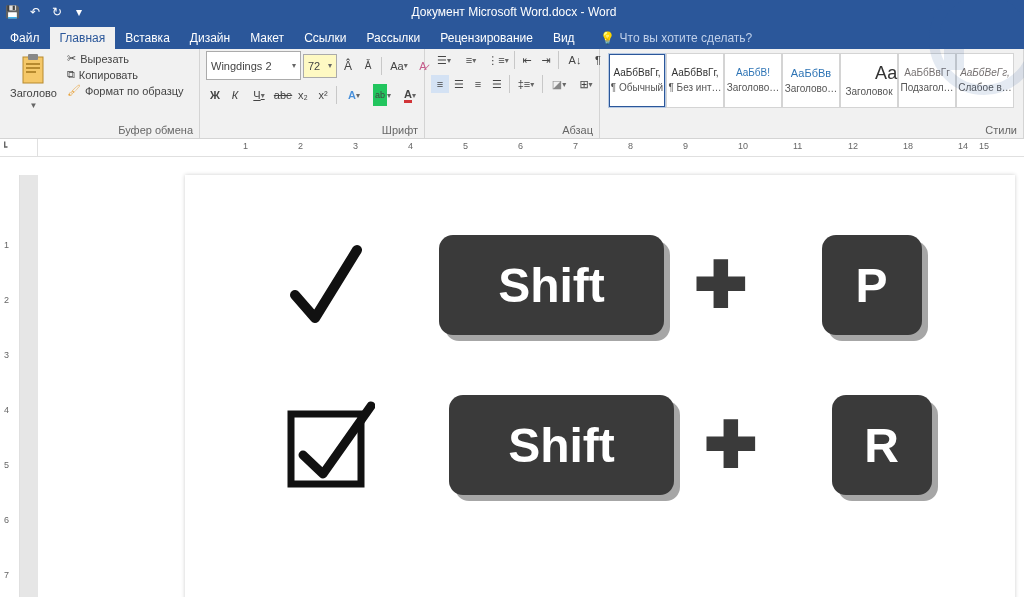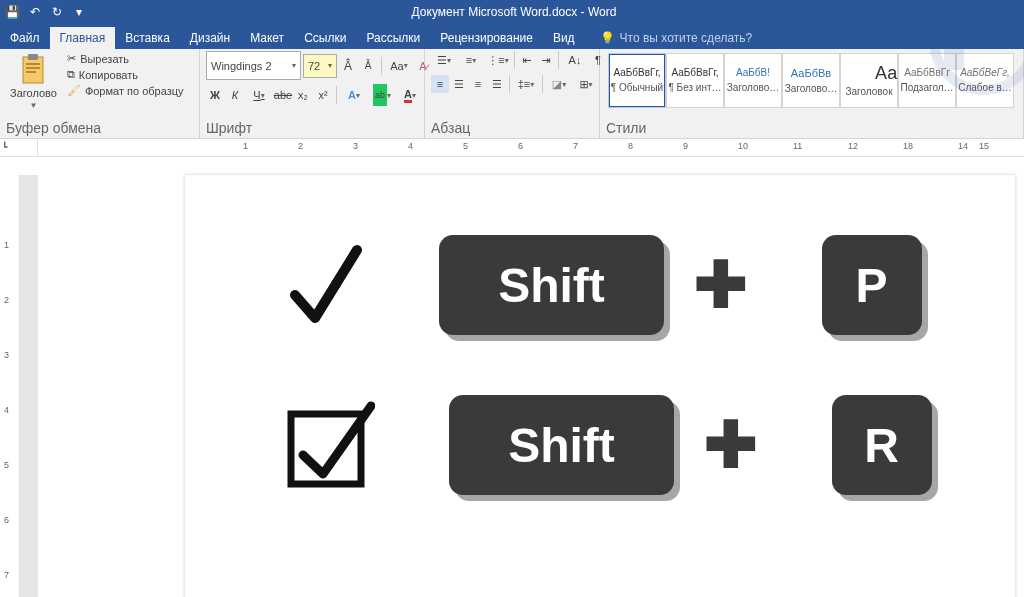--- a/index.html
+++ b/index.html
@@ -8,21 +8,21 @@
   .qat { display:flex; gap:4px; align-items:center;}
   .qat span { width:18px; height:18px; display:flex; align-items:center; justify-content:center; font-size:12px;}
   .titletext { flex:1; text-align:center; font-size:12px;}
   .menubar { background:#2B579A; height:25px; display:flex; align-items:flex-end; padding-left:0;}
   .tab { color:#fff; padding:4px 10px; font-size:12px; cursor:pointer;}
   .tab.file { background:#2B579A;}
   .tab.active { background:#F1F1F1; color:#2B579A;}
   .tellme { color:#C0D0EA; margin-left:10px; font-size:12px; padding:4px 6px; display:flex; align-items:center; gap:4px;}
   .ribbon { background:#F1F1F1; height:90px; border-bottom:1px solid #D4D4D4; display:flex; font-size:11px; color:#444;}
   .group { border-right:1px solid #D4D4D4; padding:2px 6px 0 6px; display:flex; flex-direction:column; justify-content:space-between;}
-  .glabel { text-align:left; color:#666; font-size:14px; padding:2px 0;}
+  .glabel { text-align:right; color:#666; font-size:11px; padding:2px 0;}
   .gbody { flex:1; display:flex; align-items:flex-start; gap:4px;}
   .bigbtn { display:flex; flex-direction:column; align-items:center; gap:2px; padding:2px 4px; cursor:pointer;}
   .clipstack { display:flex; flex-direction:column; gap:1px; font-size:11px;}
   .clipstack div { display:flex; align-items:center; gap:4px; padding:1px 2px; cursor:pointer;}
   .fontrow { display:flex; align-items:center; gap:2px; margin-bottom:4px;}
   .fontname { width:95px; height:29px; border:1px solid #ABABAB; background:#fff; padding:0 4px; font-size:11px; display:flex; align-items:center; justify-content:space-between;}
   .fontsize { width:34px; height:24px; border:1px solid #ABABAB; background:#fef9c3; padding:0 4px; font-size:11px; display:flex; align-items:center; justify-content:space-between;}
   .mini { width:18px; height:18px; display:flex; align-items:center; justify-content:center; font-size:11px; cursor:pointer; color:#444;}
   .mini.wide { width:26px;}
   .sep { width:1px; height:18px; background:#C8C8C8; margin:0 2px;}

